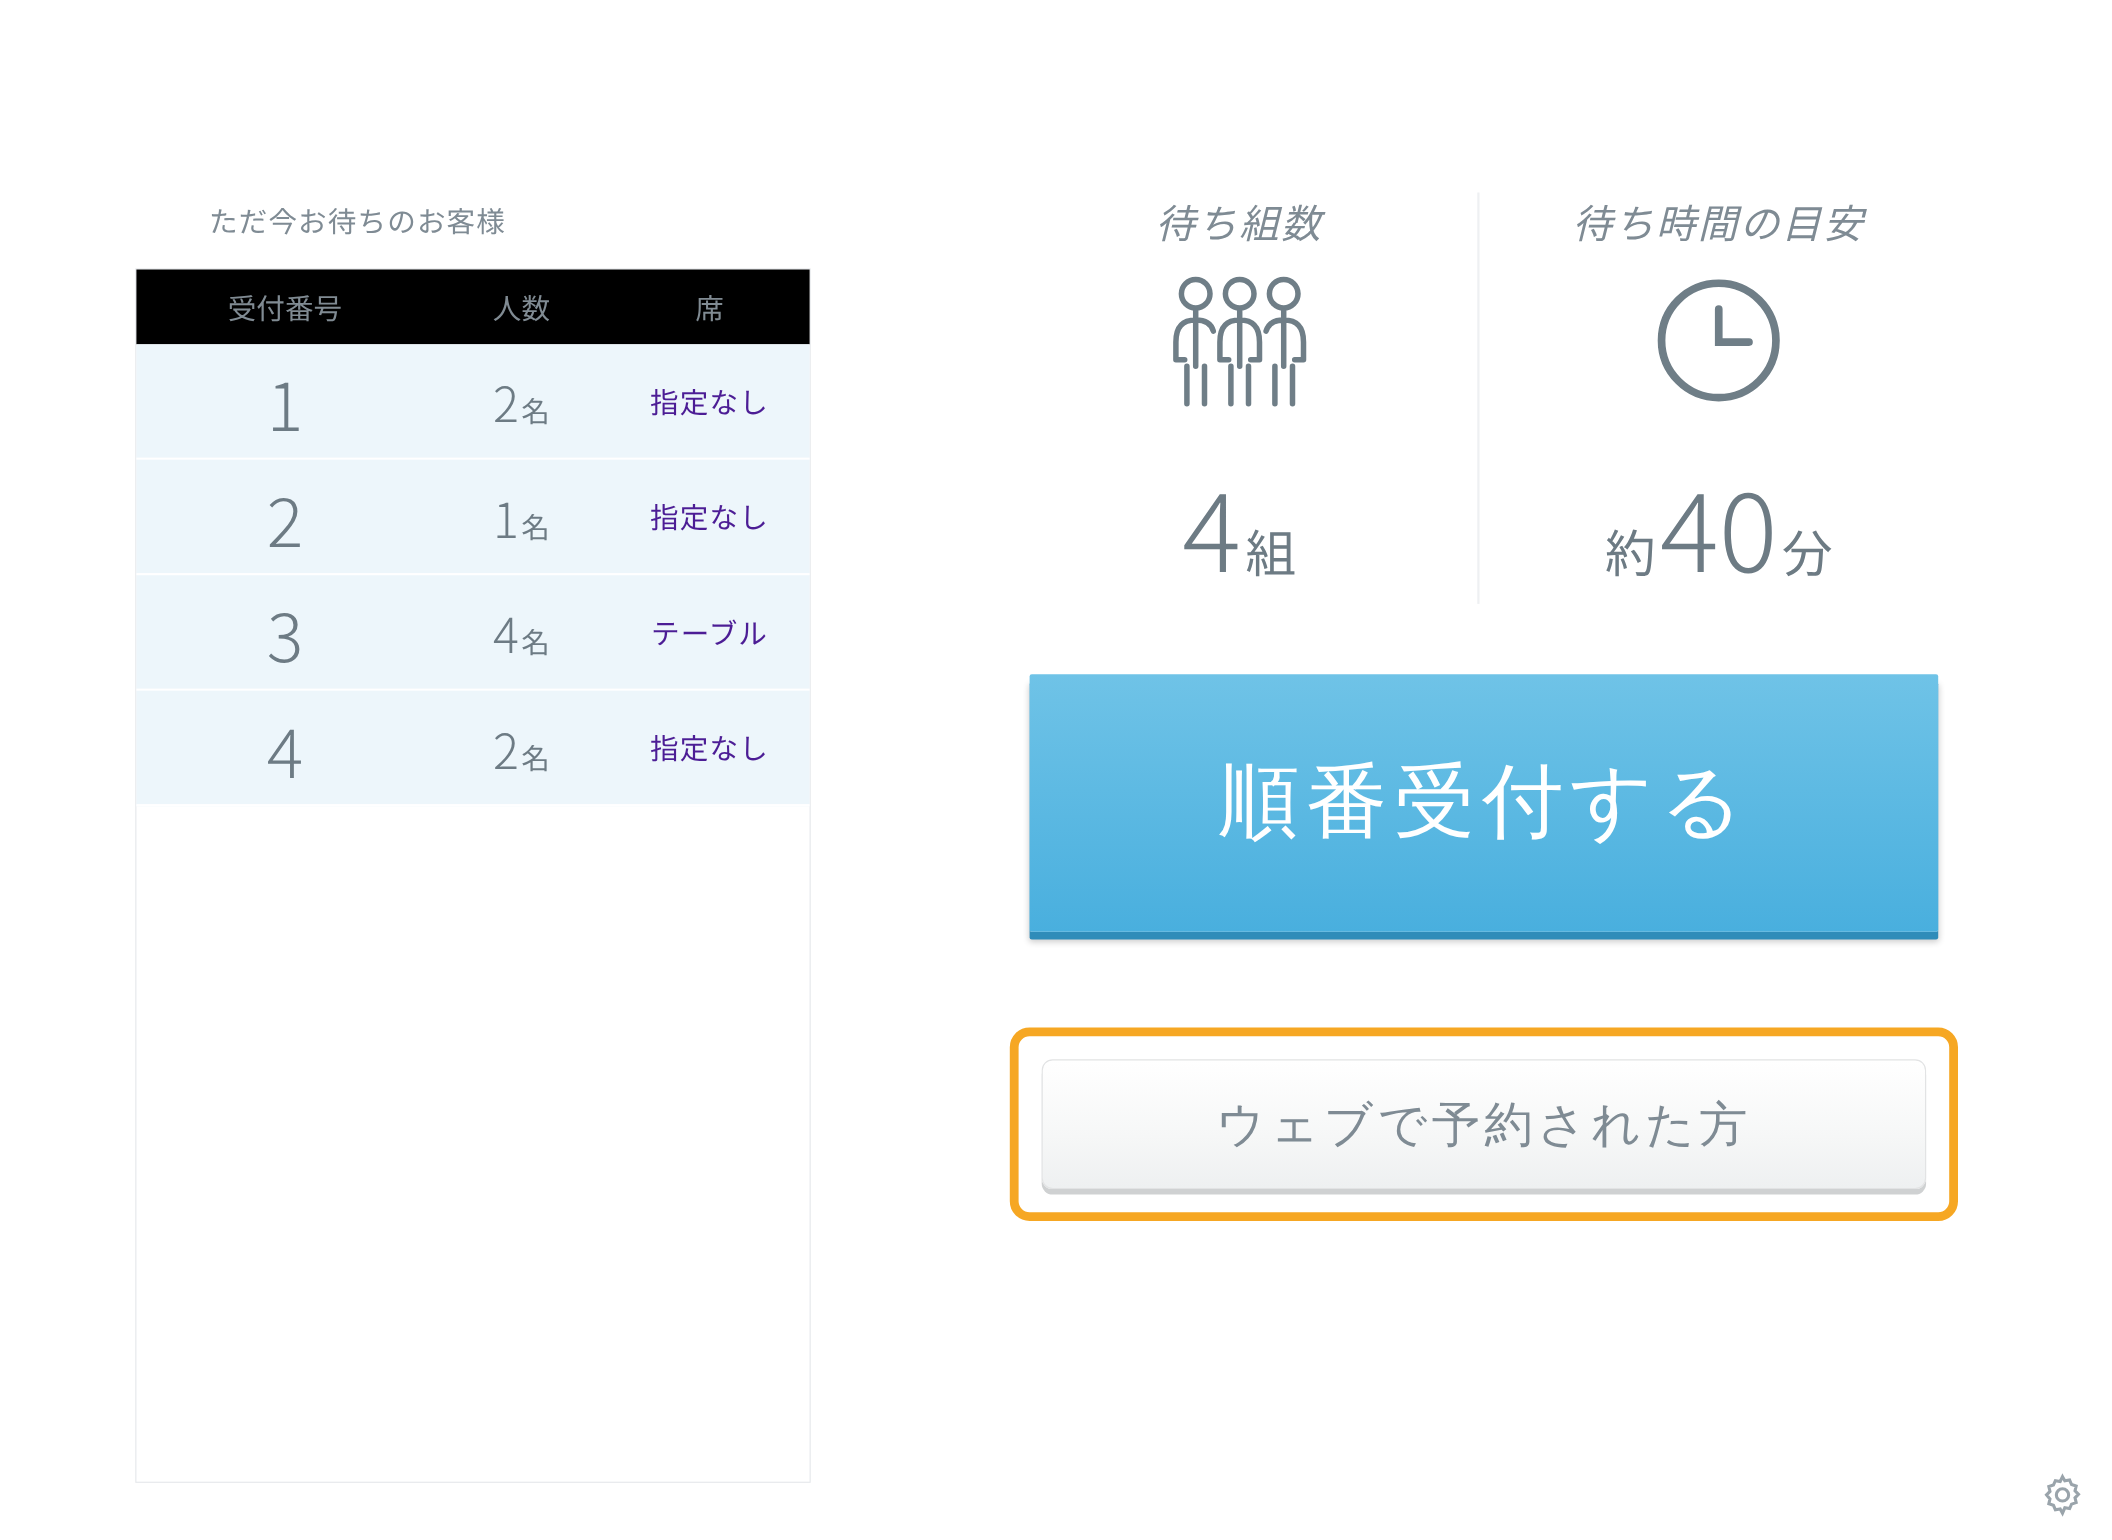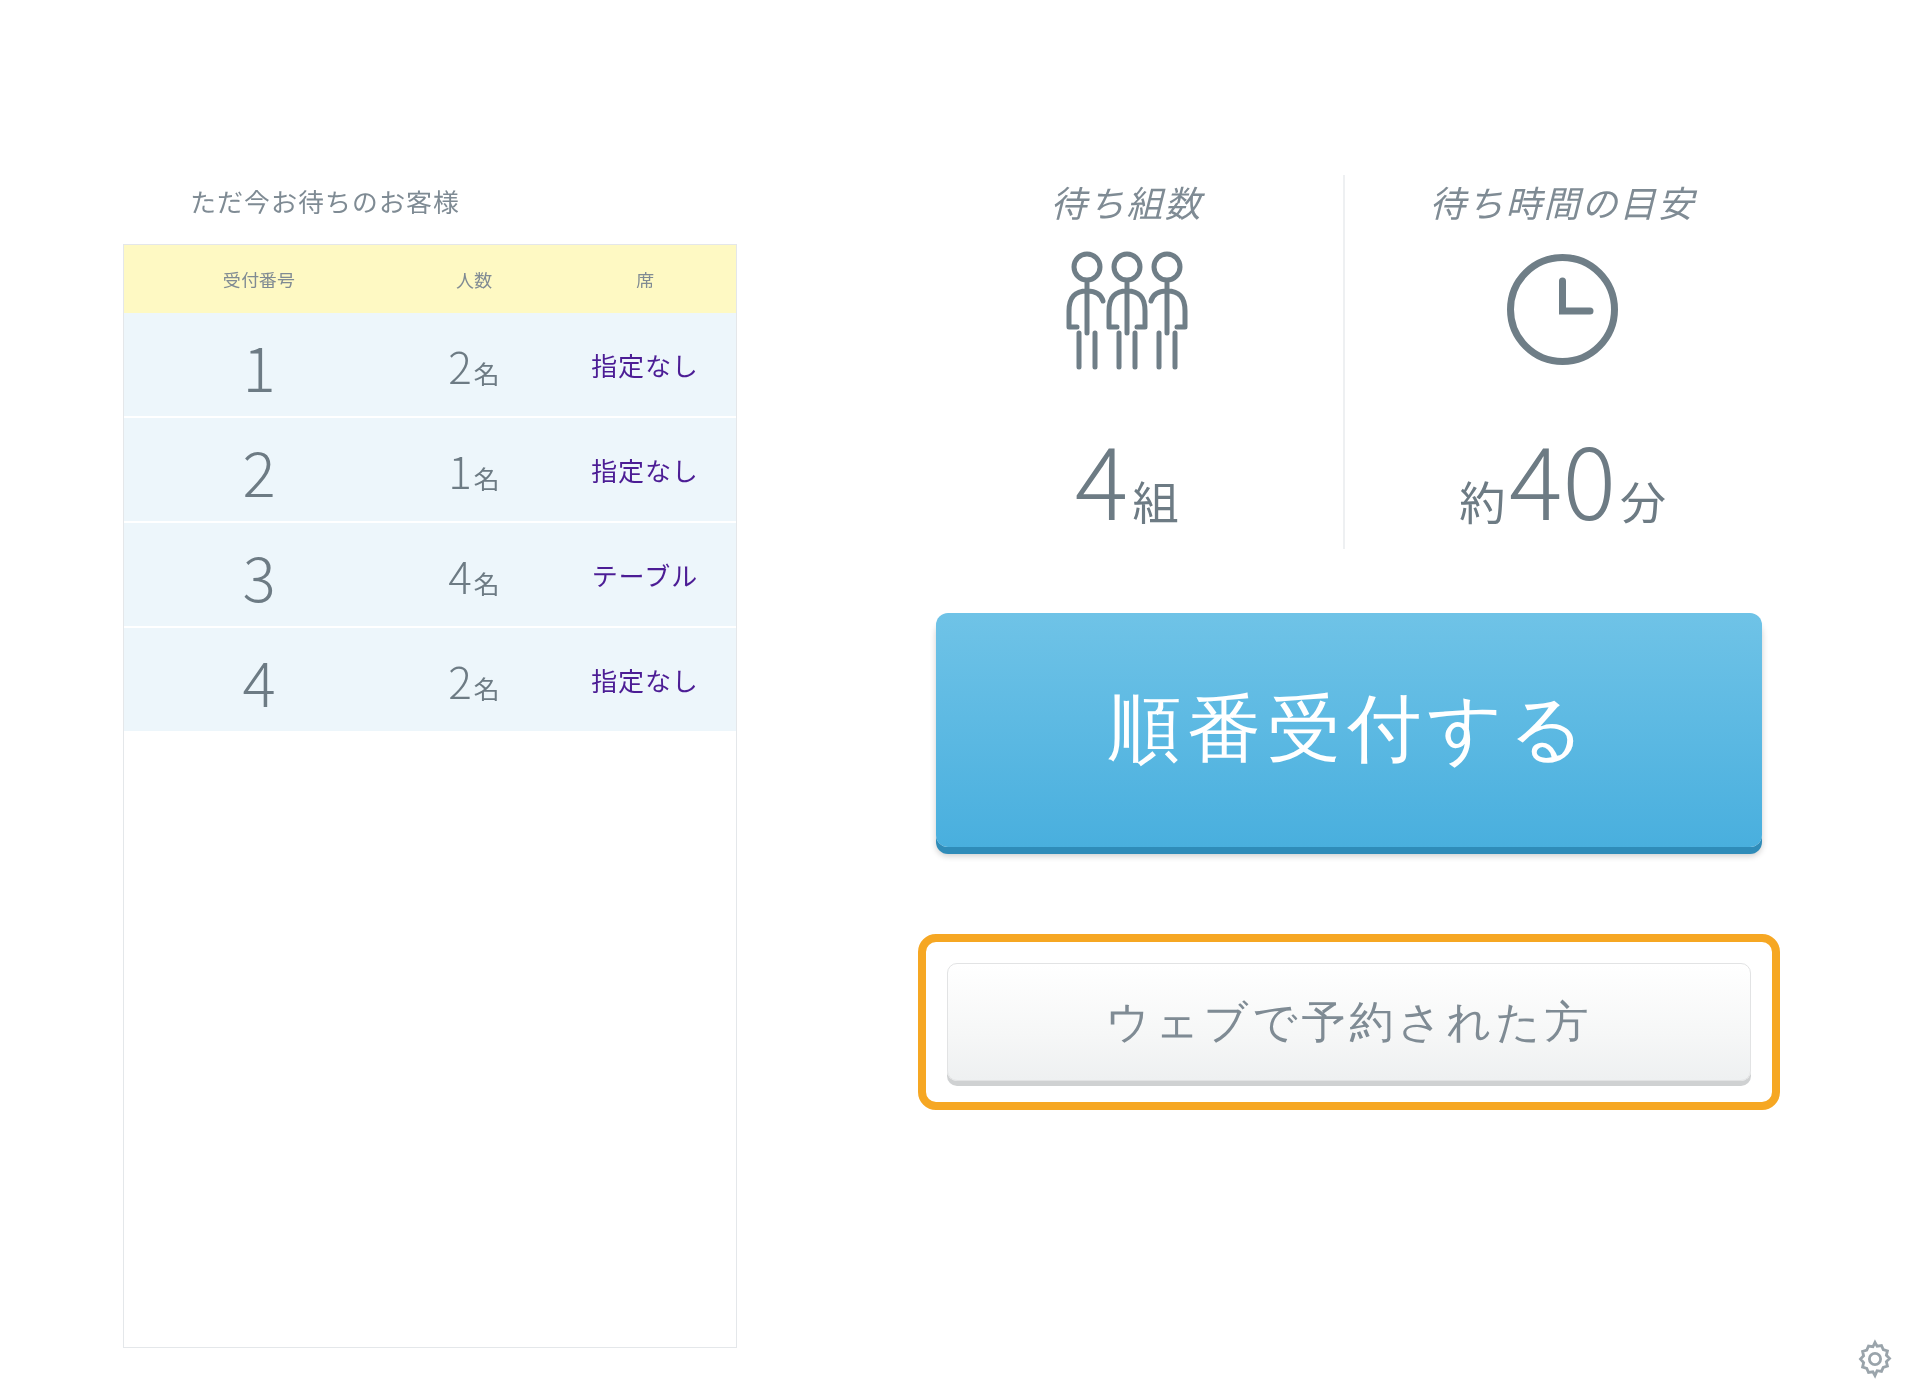--- a/index.html
+++ b/index.html
@@ -31,23 +31,23 @@
     background: #ffffff;
     display: flex;
     flex-direction: column;
   }
 
   .waitlist-header {
     display: grid;
     grid-template-columns: 270px 160px 1fr;
     align-items: center;
     height: 68px;
-    background: #fef9c3;
+    background: #000000;
     color: #808b93;
-    font-size: 18px;
+    font-size: 26px;
   }
   .waitlist-header .h-num   { text-align: center; }
   .waitlist-header .h-count { text-align: center; }
   .waitlist-header .h-seat  { text-align: center; }
 
   .waitlist-rows { flex: 1; }
 
   .waitlist-row {
     display: grid;
     grid-template-columns: 270px 160px 1fr;
@@ -113,21 +113,21 @@
   .stat-value .unit { font-size: 46px; margin-left: 4px; }
   .stat-value .prefix { font-size: 46px; margin-right: 4px; }
 
   
   .primary-btn {
     position: absolute;
     left: 936px;
     top: 613px;
     width: 826px;
     height: 234px;
-    border-radius: 12px;
+    border-radius: 2px;
     background: linear-gradient(#6fc3e7, #49afde);
     color: #ffffff;
     font-size: 74px;
     letter-spacing: 6px;
     border: none;
     box-shadow: 0 7px 0 #2f8cb9, 0 9px 6px rgba(0,0,0,0.2);
     cursor: pointer;
     display: flex;
     align-items: center;
     justify-content: center;

